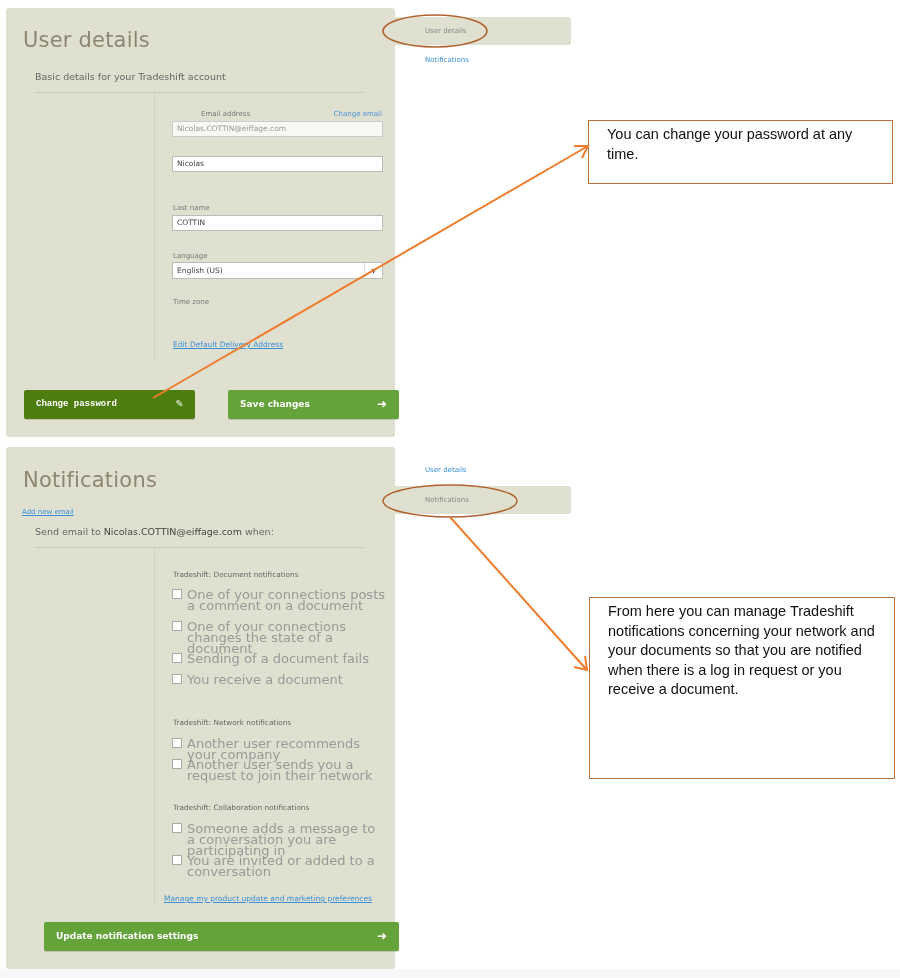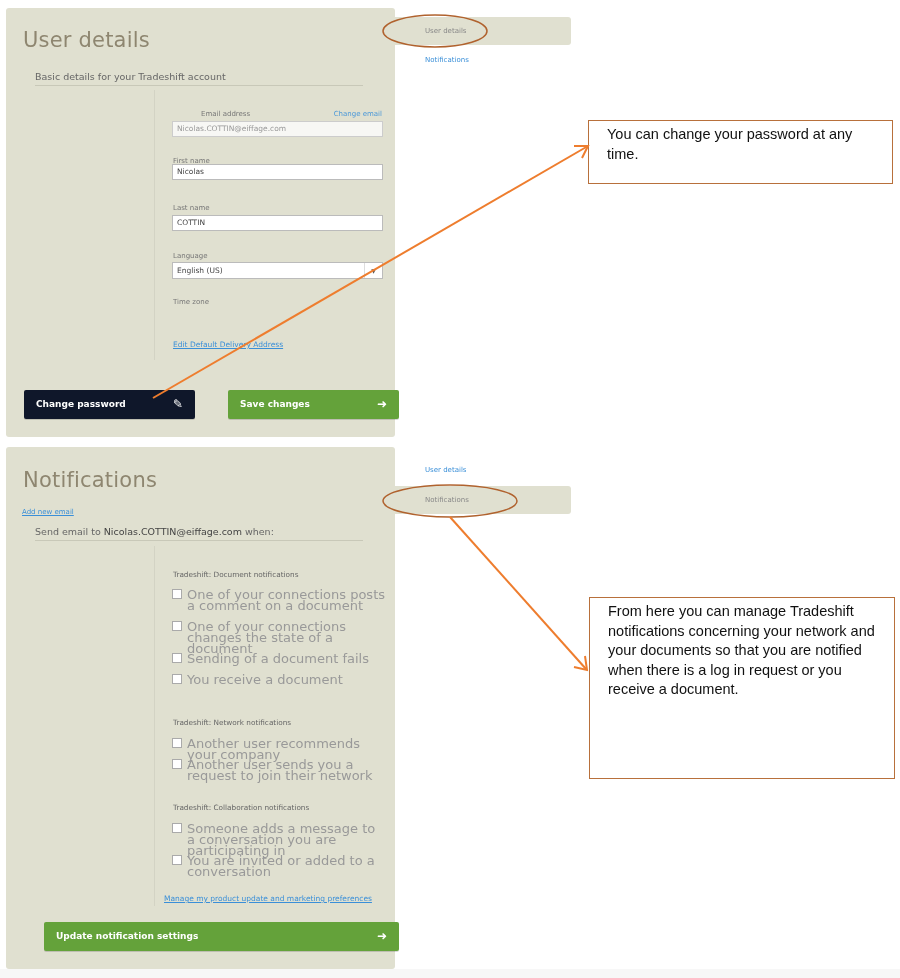--- a/index.html
+++ b/index.html
@@ -15,21 +15,21 @@
 
     .panel-title {
       position: absolute; left: 17px; font-size: 21px; color: #8e8670;
       font-family: "DejaVu Sans", sans-serif; letter-spacing: 0.2px;
     }
     #panel-user .panel-title { top: 20px; }
     #panel-notif .panel-title { top: 21px; }
 
     .subtitle {
       position: absolute; left: 29px; width: 328px; font-size: 9.5px; color: #666;
-      border-bottom: 1px solid #c8c8b8; padding-bottom: 3px;
+      border-bottom: 1px solid #c8c8b8; padding-bottom: 10px;
     }
     .col-divider { position: absolute; width: 1px; background: #d3d3c4; }
 
     .field-label { position: absolute; left: 167px; font-size: 7px; color: #777; }
     .text-input {
       position: absolute; left: 166px; width: 211px; height: 16px;
       background: #fff; border: 1px solid #bbb; font-size: 7.5px; color: #444;
       padding: 0 4px; line-height: 14px; font-family: "DejaVu Sans", sans-serif;
     }
     .text-input.disabled { background: #f7f7f4; color: #999; border-color: #ccc; }
@@ -44,21 +44,21 @@
     }
     .link { position: absolute; color: #3a8fd8; text-decoration: underline; font-size: 7.5px; }
     .small-link { position: absolute; color: #4b98d8; font-size: 7px; margin-left: 47px; }
 
     .btn {
       position: absolute; height: 29px; border-radius: 2px; color: #fff;
       font-size: 9px; font-weight: bold; padding-left: 12px; line-height: 29px;
       box-shadow: 0 1px 0 rgba(0,0,0,0.15);
     }
     .btn .btn-icon { position: absolute; right: 12px; top: 0; font-size: 12px; line-height: 29px; }
-    .btn-blue { background: #0f172a; }
+    .btn-blue { background: #4d7c0f; font-family: Liberation Mono, monospace; }
     .btn-green { background: #64a23a; margin-left: 22px; }
 
     .section-head { position: absolute; left: 167px; font-size: 7.3px; color: #666; }
     .check-row { position: absolute; left: 166px; width: 215px; }
     .checkbox {
       position: absolute; left: 0; top: 0; width: 10px; height: 10px;
       background: #fff; border: 1px solid #aaa;
     }
     .check-label { position: absolute; left: 15px; top: 0; width: 200px; font-size: 13px; color: #999; line-height: 11px; }
 
@@ -86,21 +86,21 @@
 <div class="panel" id="panel-user">
   <div class="panel-title">User details</div>
   <div class="subtitle" style="top:63px;">Basic details for your Tradeshift account</div>
   <div class="col-divider" style="left:148px; top:82px; height:270px;"></div>
 
   <div class="field-label" style="top:102px;padding-left:28px;">Email address</div>
   <div class="small-link" style="top:102px; right:13px;">Change email</div>
   <div class="text-input disabled" style="top:113px;">Nicolas.COTTIN@eiffage.com</div>
 
   <div class="field-label" style="top:149px;">First name</div>
-  <div class="text-input" style="top:156px;">Nicolas</div>
+  <div class="text-input" style="top:148px;">Nicolas</div>
 
   <div class="field-label" style="top:196px;">Last name</div>
   <div class="text-input" style="top:207px;">COTTIN</div>
 
   <div class="field-label" style="top:244px;">Language</div>
   <div class="select" style="top:254px;">
     <span>English (US)</span>
     <span class="caret">▼</span>
   </div>
 

